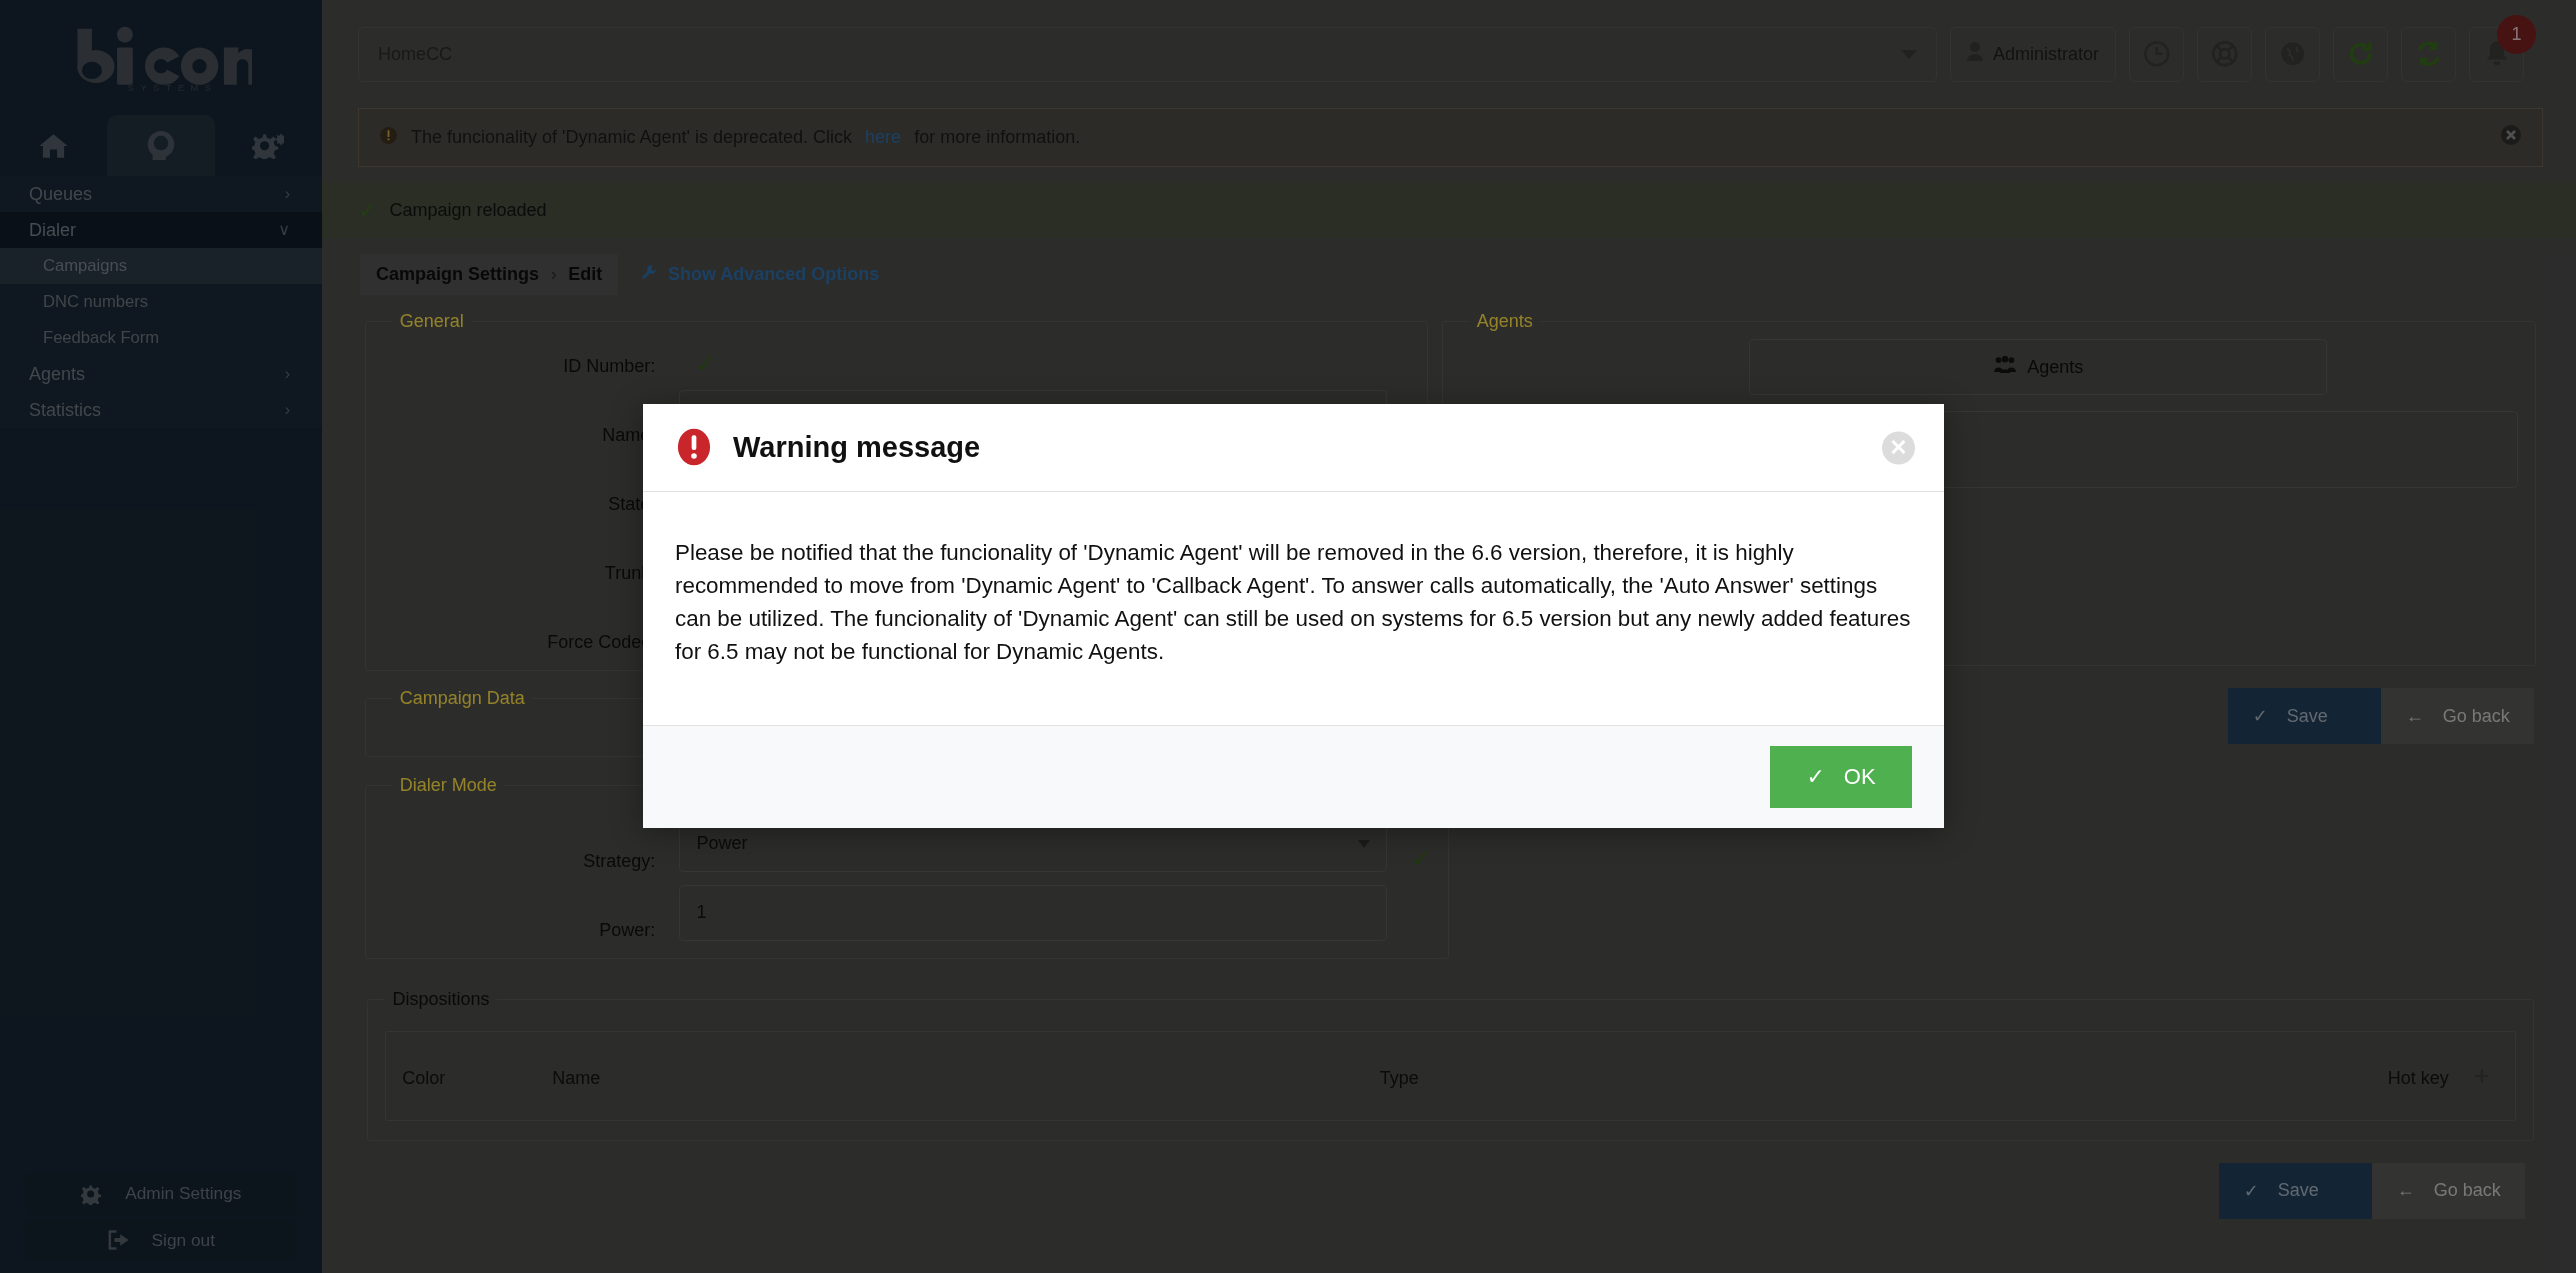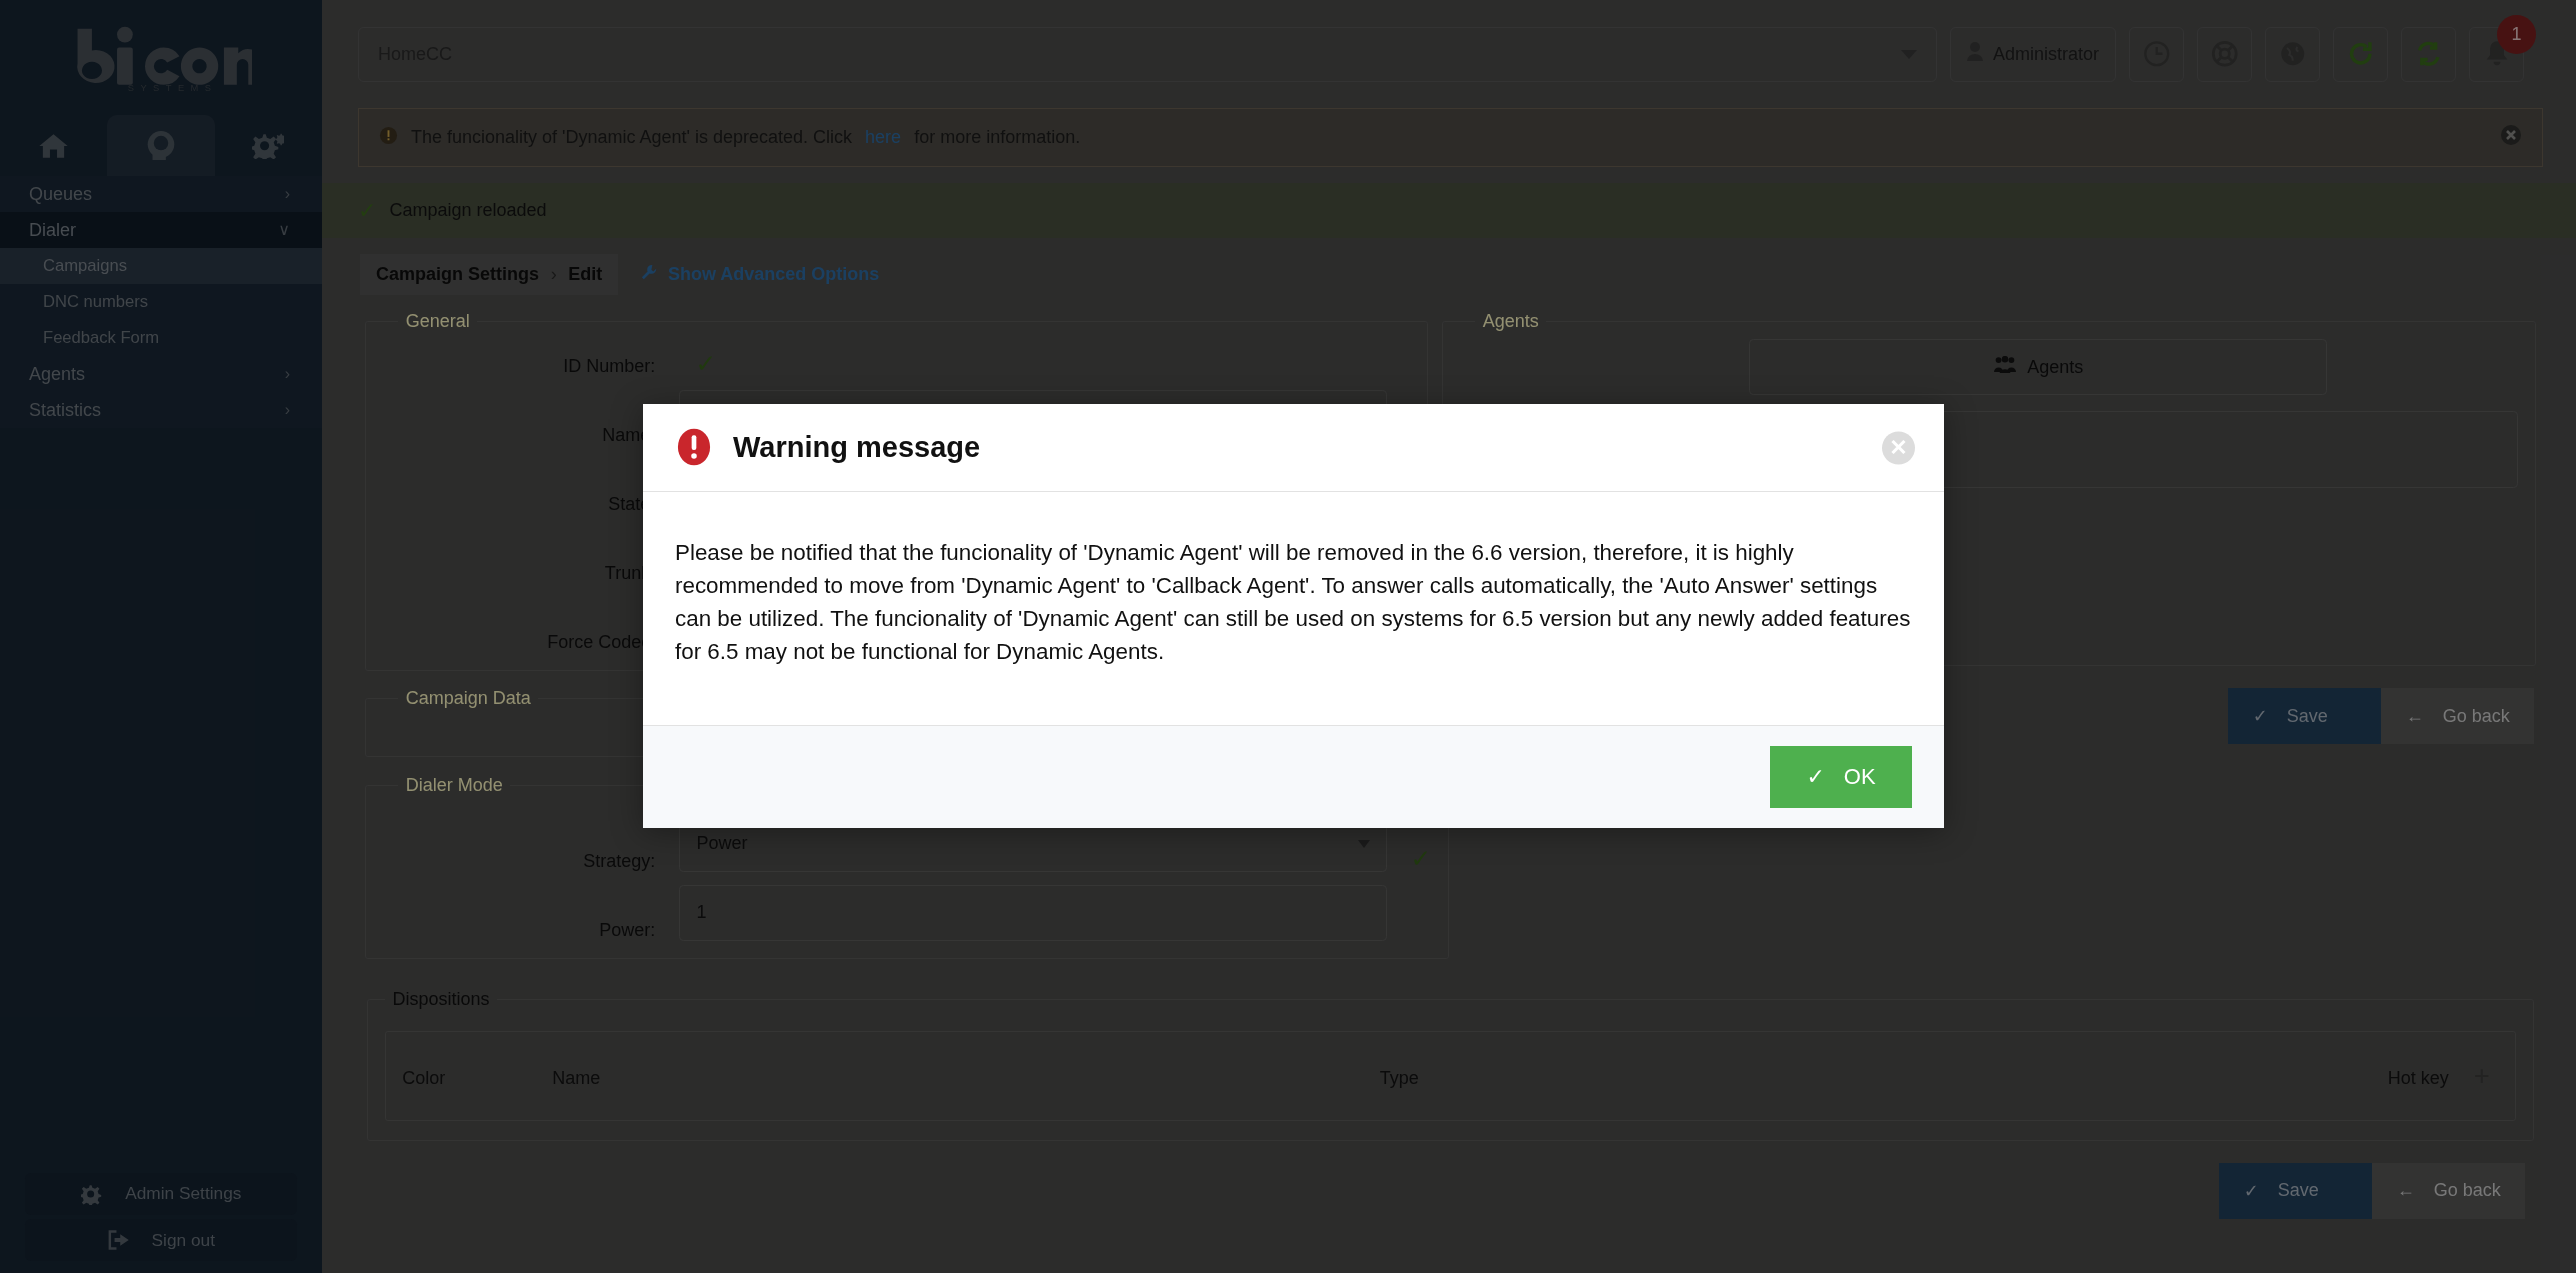--- a/index.html
+++ b/index.html
@@ -184,21 +184,21 @@
   .col { flex: 1 1 0; }
   .col.left { max-width: 1077px; }
 
   fieldset.group {
     border: 0.7px solid #5a5a59;
     border-radius: 2.9px;
     margin: 0 7.2px 17.3px 7.2px;
     padding: 7.2px 17.3px 17.3px 17.3px;
   }
   fieldset.group > legend {
-    font-size: 18px; color:#fef9c3; padding: 0 7.2px; margin-left: 15px;
+    font-size: 18px; color:#fde047; padding: 0 7.2px; margin-left: 9px;
   }
   .frow {
     display:flex; align-items:flex-end;
     margin-top: 13px;
     gap: 7px;
   }
   .flabel {
     width: 289px; text-align: right; padding-right: 17.3px;
     font-size: 18px; color:#111;
   }

